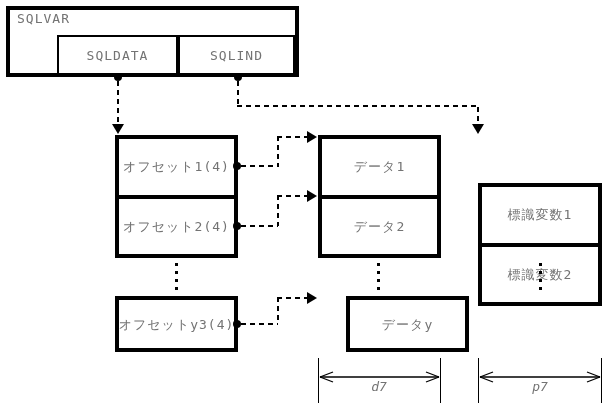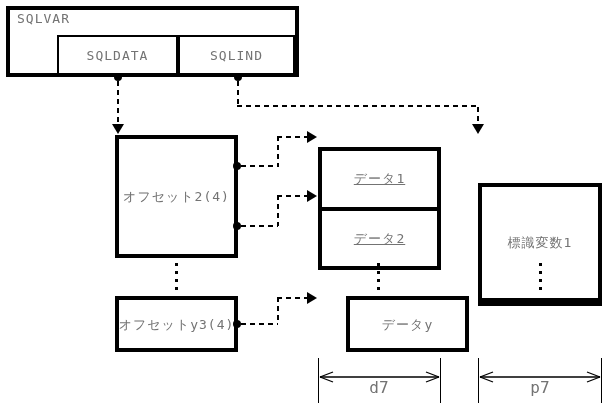--- a/index.html
+++ b/index.html
@@ -22,22 +22,22 @@
   .dashv{position:absolute;width:2px;
     background:repeating-linear-gradient(to bottom,#000 0 5px,transparent 5px 9px);}
   .dot{position:absolute;width:8px;height:8px;border-radius:50%;background:#000;z-index:3;}
   .tri-down{position:absolute;width:0;height:0;z-index:3;
     border-left:6px solid transparent;border-right:6px solid transparent;border-top:10px solid #000;}
   .tri-right{position:absolute;width:0;height:0;z-index:3;
     border-top:6px solid transparent;border-bottom:6px solid transparent;border-left:10px solid #000;}
   .vdots{position:absolute;width:3px;
     background:repeating-linear-gradient(to bottom,#000 0 3px,transparent 3px 8px);}
   .ext{position:absolute;width:1px;background:#000;}
-  .dimlbl{position:absolute;transform:translateX(-50%);font-size:16px;line-height:1;
-    background:#fff;padding:0 3px;z-index:2;}
+  .dimlbl{position:absolute;transform:translateX(-50%);font-size:13px;line-height:1;
+    background:#fff;padding:0 3px;z-index:2;font-style:italic;}
   svg line{stroke:#000;stroke-width:1.3;}
 </style>
 </head>
 <body>
 
 <div class="canvas">
 
   <div class="box-thick" style="left:6px;top:6px;width:285px;height:63px;"></div>
   <span class="abs lbl" style="left:17px;top:12px;">SQLVAR</span>
   <div class="box-thin" style="left:57px;top:35px;width:117px;height:36px;">
@@ -51,20 +51,23 @@
   <div class="dashv" style="left:117px;top:81px;height:43px;"></div>
   <div class="tri-down" style="left:112px;top:124px;"></div>
 
   <div class="dot" style="left:234px;top:73px;"></div>
   <div class="dashv" style="left:237px;top:81px;height:26px;"></div>
   <div class="dashh" style="left:237px;top:105px;width:242px;"></div>
   <div class="dashv" style="left:477px;top:107px;height:17px;"></div>
   <div class="tri-down" style="left:472px;top:124px;"></div>
 
   <div class="box-thick table" style="left:115px;top:135px;width:115px;height:115px;">
+    <div class="row divided">
+      <span class="lbl">オフセット1(4)</span>
+    </div>
     <div class="row">
       <span class="lbl">オフセット2(4)</span>
     </div>
   </div>
   <div class="vdots" style="left:175px;top:263px;height:27px;"></div>
   <div class="box-thick single" style="left:115px;top:296px;width:115px;height:48px;">
     <span class="lbl">オフセットy3(4)</span>
   </div>
 
   <div class="dot" style="left:233px;top:162px;"></div>
@@ -78,36 +81,39 @@
   <div class="dashv" style="left:277px;top:195px;height:31px;"></div>
   <div class="dashh" style="left:277px;top:195px;width:31px;"></div>
   <div class="tri-right" style="left:307px;top:190px;"></div>
 
   <div class="dot" style="left:233px;top:320px;"></div>
   <div class="dashh" style="left:241px;top:323px;width:37px;"></div>
   <div class="dashv" style="left:277px;top:297px;height:27px;"></div>
   <div class="dashh" style="left:277px;top:297px;width:31px;"></div>
   <div class="tri-right" style="left:307px;top:292px;"></div>
 
-  <div class="box-thick table" style="left:318px;top:147px;width:115px;height:115px;text-decoration:underline;">
+  <div class="box-thick table" style="left:318px;top:135px;width:115px;height:115px;">
     <div class="row divided">
       <span class="lbl">データ1</span>
     </div>
     <div class="row">
       <span class="lbl">データ2</span>
     </div>
   </div>
   <div class="vdots" style="left:377px;top:263px;height:27px;"></div>
   <div class="box-thick single" style="left:318px;top:296px;width:115px;height:48px;margin-left:28px;">
     <span class="lbl">データy</span>
   </div>
 
   <div class="box-thick table" style="left:478px;top:135px;width:116px;height:115px;margin-top:48px;">
     <div class="row divided">
       <span class="lbl">標識変数1</span>
+    </div>
+    <div class="row">
+      <span class="lbl">標識変数2</span>
     </div>
   </div>
   <div class="vdots" style="left:539px;top:263px;height:27px;"></div>
 
   <div class="ext" style="left:318px;top:358px;height:45px;"></div>
   <div class="ext" style="left:440px;top:358px;height:45px;"></div>
   <svg class="abs" style="left:318px;top:370px;" width="123" height="14">
     <line x1="2" y1="7" x2="121" y2="7"></line>
     <line x1="2" y1="7" x2="15" y2="2"></line>
     <line x1="2" y1="7" x2="15" y2="12"></line>

